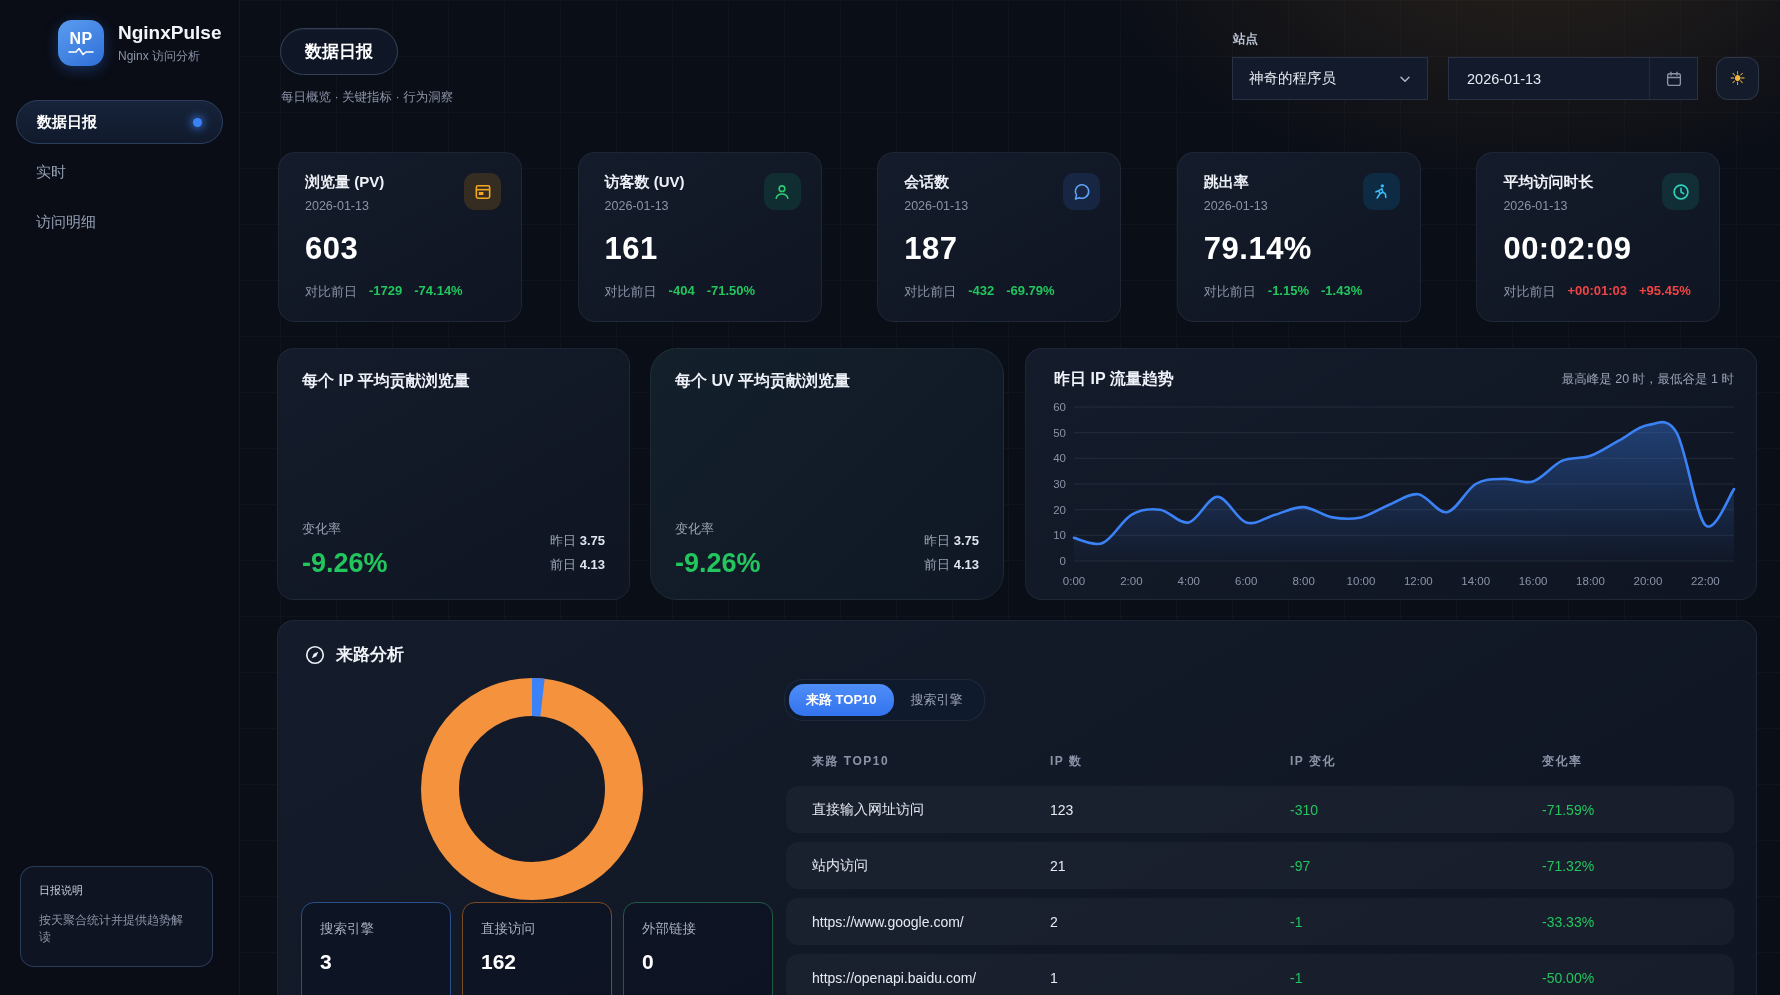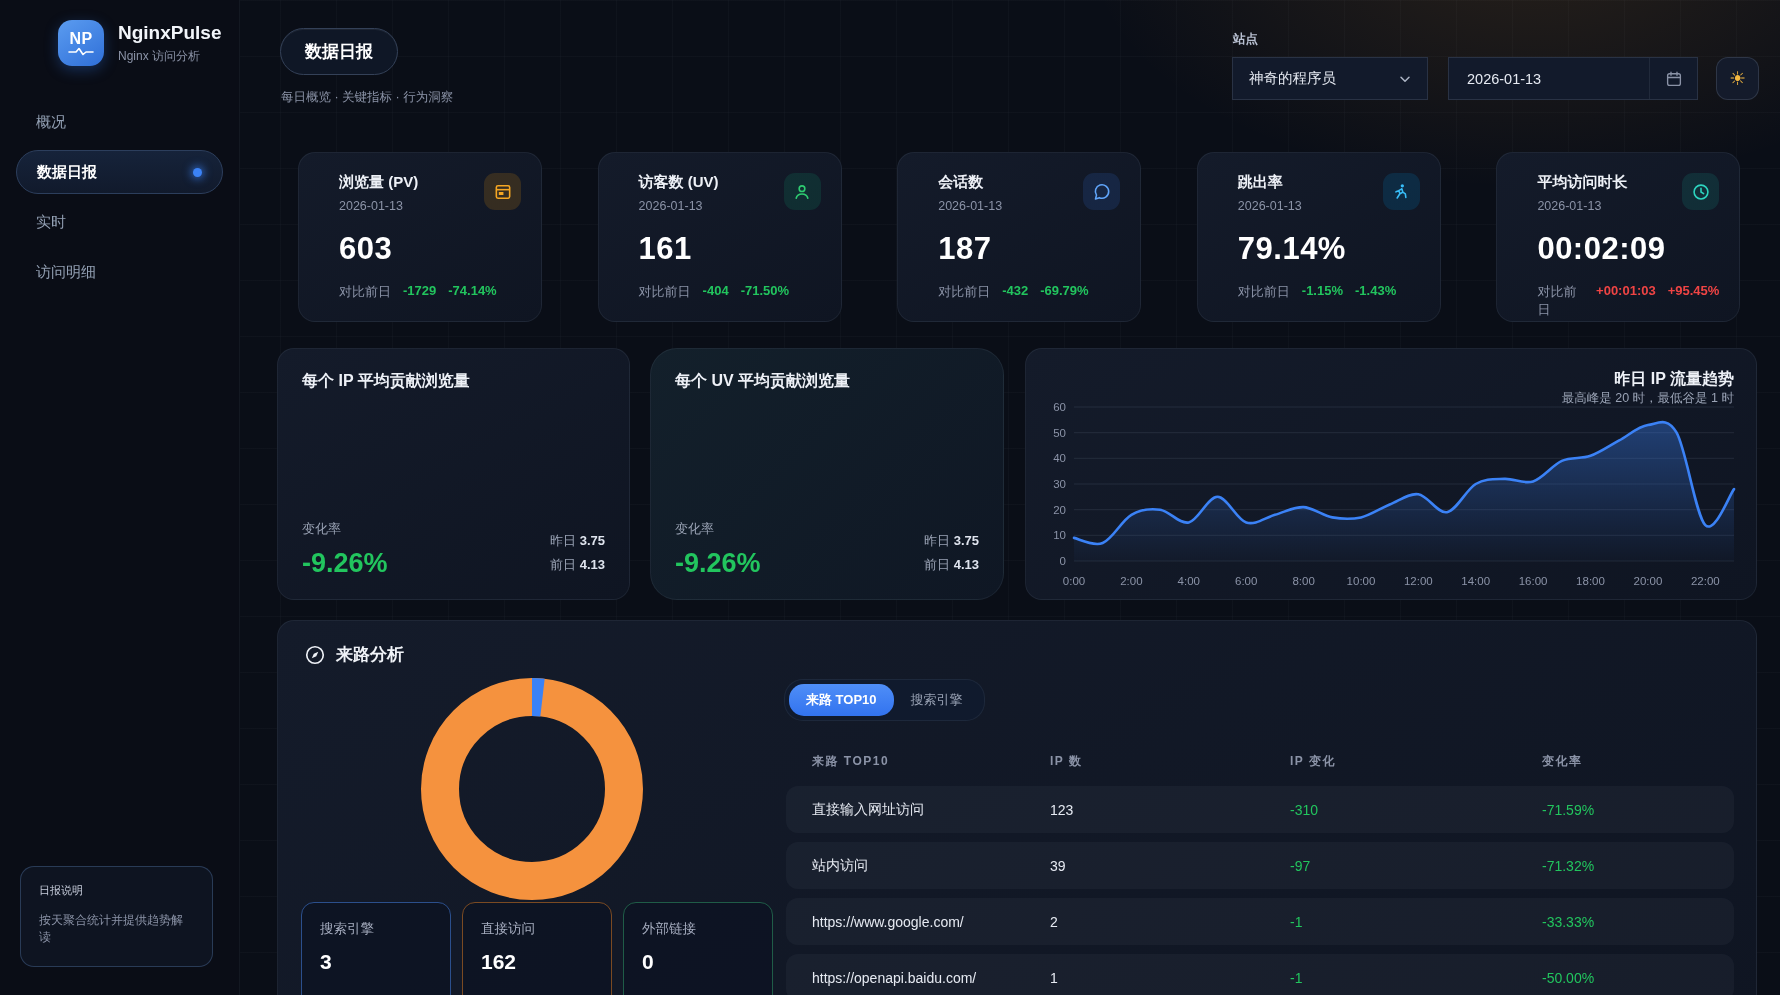--- a/index.html
+++ b/index.html
@@ -81,21 +81,21 @@
   }
 
   
   .card {
     position:absolute; z-index:1;
     background:linear-gradient(150deg,#141b2a,#0f1522);
     border:1px solid rgba(148,163,184,0.10); border-radius:17px;
   }
 
   
-  .kpi { top:152px; width:244px; height:170px; padding:20px 20px 0 40px;margin-left:20px; }
+  .kpi { top:152px; width:244px; height:170px; padding:20px 20px 0 26px; }
   .kpi-head { display:flex; justify-content:space-between; }
   .kpi-title { font-size:15px; font-weight:bold; color:#eef1f7; }
   .kpi-date { font-size:12.5px; color:#8b93a7; margin-top:7px; }
   .kpi-chip { width:37px; height:37px; border-radius:11px; display:flex; align-items:center; justify-content:center; }
   .kpi-chip svg { width:20px; height:20px; }
   .kpi-value { font-size:31px; font-weight:bold; color:#fff; margin-top:18px; letter-spacing:0.5px; }
   .kpi-cmp { margin-top:16px; font-size:13px; color:#8b93a7; display:flex; gap:12px; }
   .kpi-cmp b { font-weight:bold; }
 
   
@@ -103,21 +103,21 @@
   .ratio-title { font-size:16px; font-weight:bold; color:#eef1f7; }
   .ratio-bottom { position:absolute; left:24px; right:24px; bottom:20px; display:flex; justify-content:space-between; align-items:flex-end; }
   .rate-label { font-size:13px; color:#9aa3b5; margin-bottom:10px; }
   .rate-value { font-size:27px; font-weight:bold; color:#22c55e; }
   .prev-col { text-align:right; font-size:13px; color:#9aa3b5; line-height:24px; margin-bottom:2px; }
   .prev-col b { color:#dfe4ee; font-weight:bold; }
   .teal-tint { background:linear-gradient(135deg,#13202b,#0f1724); }
 
   
   #trend-card { left:1025px; top:348px; width:732px; height:252px; padding:20px 22px 0 28px; }
-  .trend-head { display:flex; justify-content:space-between; align-items:flex-end;flex-direction:column; }
+  .trend-head { display:flex; justify-content:space-between; align-items:center; }
   .trend-title { font-size:16px; font-weight:bold; color:#eef1f7; }
   .trend-note { font-size:12.5px; color:#9aa3b5; }
   #trend-svg-wrap { position:absolute; left:8px; top:46px; }
 
   
   #ref-card { left:277px; top:620px; width:1480px; height:430px; }
   .ref-head { position:absolute; left:26px; top:22px; display:flex; align-items:center; gap:10px; font-size:17px; font-weight:bold; color:#f0f3f8; }
   #donut-wrap { position:absolute; left:138px; top:52px; width:232px; height:232px; }
   .stat-row { position:absolute; top:281px; left:23px; display:flex; gap:11px; }
   .stat-card {
@@ -154,23 +154,20 @@
       <svg width="26" height="9" viewBox="0 0 26 9">
         <polyline points="1,5 8,5 11,1.5 15,7.5 18,5 25,5" fill="none" stroke="#fff" stroke-width="1.6" stroke-linecap="round" stroke-linejoin="round"></polyline>
       </svg>
     </div>
     <div>
       <div class="app-title">NginxPulse</div>
       <div class="app-sub">Nginx 访问分析</div>
     </div>
   </div>
   <nav id="nav">
-      <div class="nav-item">
-        <span>概况</span>
-      </div>
       <div class="nav-item active">
         <span>数据日报</span>
         <span class="nav-dot"></span>
       </div>
       <div class="nav-item">
         <span>实时</span>
       </div>
       <div class="nav-item">
         <span>访问明细</span>
       </div>
@@ -419,21 +416,21 @@
       </div>
     <div class="tbl-rows" id="tbl-rows">
         <div class="tbl-grid tbl-row">
           <span>直接输入网址访问</span>
           <span>123</span>
           <span class="cell-green">-310</span>
           <span class="cell-green">-71.59%</span>
         </div>
         <div class="tbl-grid tbl-row">
           <span>站内访问</span>
-          <span>39</span>
+          <span>21</span>
           <span class="cell-green">-97</span>
           <span class="cell-green">-71.32%</span>
         </div>
         <div class="tbl-grid tbl-row">
           <span>https://www.google.com/</span>
           <span>2</span>
           <span class="cell-green">-1</span>
           <span class="cell-green">-33.33%</span>
         </div>
         <div class="tbl-grid tbl-row">

